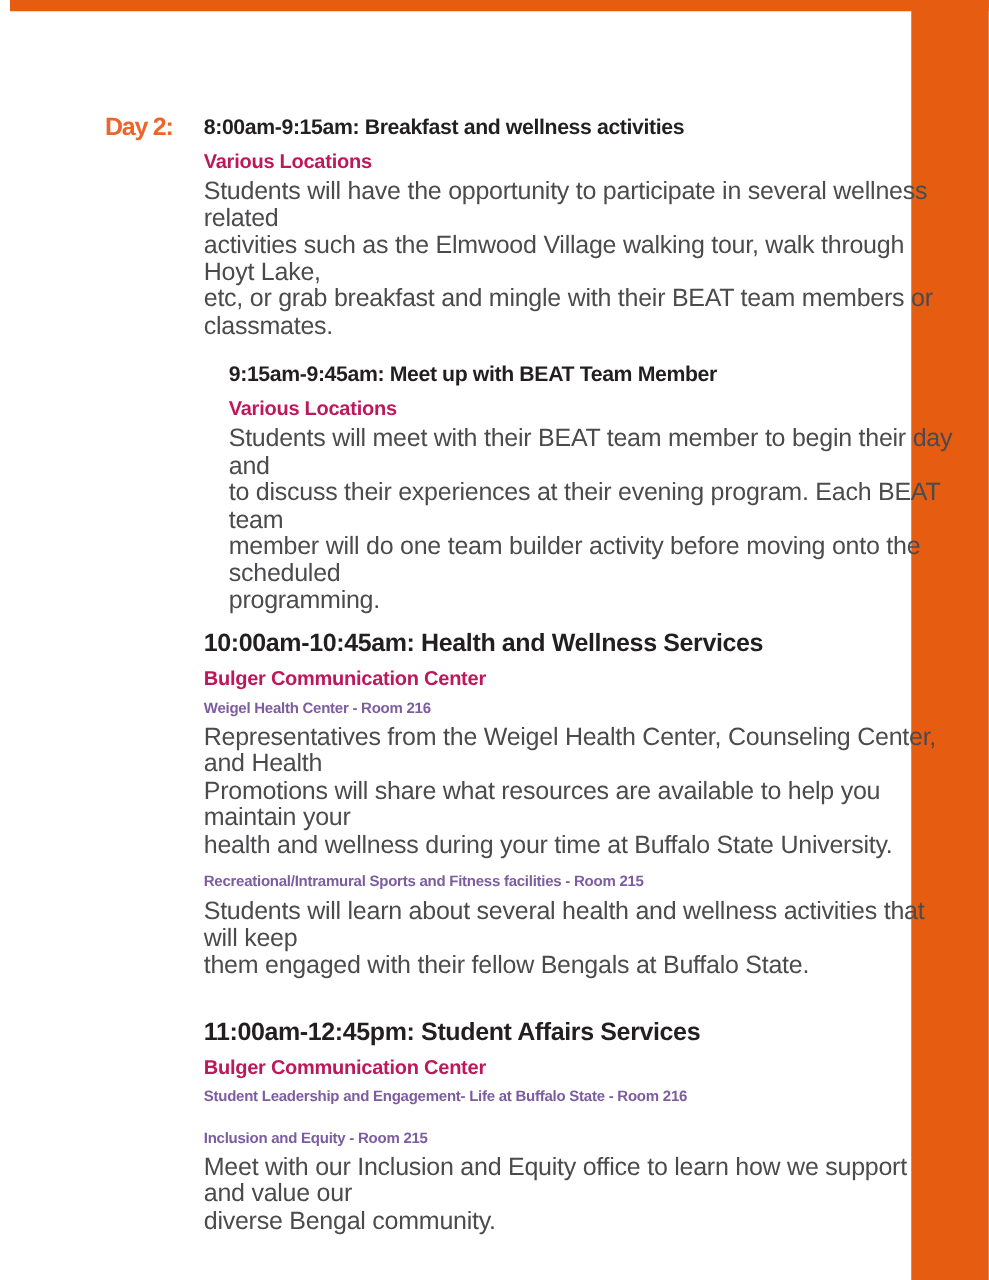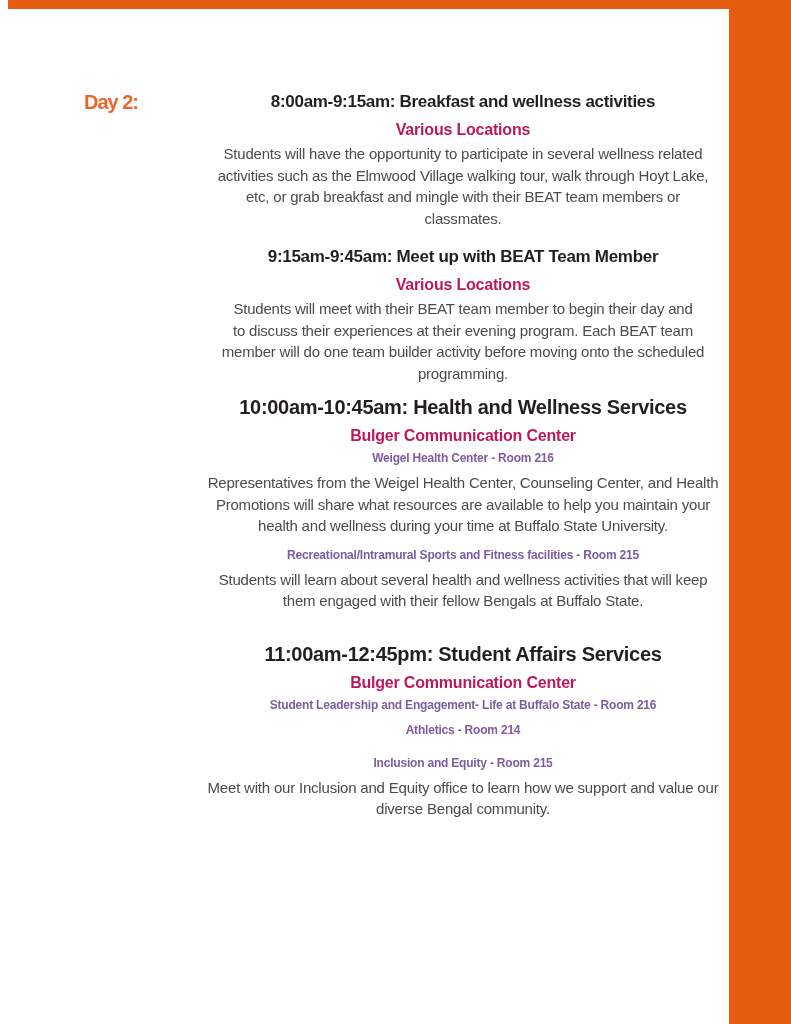--- a/index.html
+++ b/index.html
@@ -15,24 +15,24 @@
   .side-bar {
     position:absolute; left:729px; top:0; width:62px; height:1024px;
     background:#E65C11;
   }
   .day-label {
     position:absolute; left:84px; top:86px;
     font-size:20px; font-weight:bold; letter-spacing:-1px;
     color:#ED6528; line-height:32px; white-space:nowrap;
   }
   .content {
-    position:absolute; left:163px; top:89px; width:600px;text-align:center;
+    position:absolute; left:163px; top:89px; width:600px;
   }
   .session { }
-  .session.s2 { margin-top:15px; }
+  .session.s2 { margin-top:15px;margin-left:20px; }
   .session.s3 { margin-top:9px; }
   .session.s4 { margin-top:28px; }
   .time-heading {
     font-weight:bold; color:#231F20; letter-spacing:-0.3px; white-space:pre-line;
   }
   .time-small { font-size:17px; line-height:26px; }
   .time-large { font-size:20px; line-height:28px; }
   .sub-label {
     font-size:16px; font-weight:bold; line-height:21px; margin-top:4px;
     letter-spacing:-0.2px; white-space:pre-line;
@@ -40,21 +40,21 @@
   .orange-label { color:#be185d; }
   .subsection-title {
     font-size:12px; font-weight:bold; line-height:21px; color:#7D5CA0;
     letter-spacing:-0.2px; white-space:pre-line;
   }
   .mt-first { margin-top:2px; }
   .mt-mid   { margin-top:8px; }
   .mt-small { margin-top:4px; }
   .mt-big   { margin-top:12px; }
   .body-text {
-    font-size:15px; line-height:21.5px; color:#4B4B4D; margin-top:3px;
+    font-size:20px; line-height:21.5px; color:#4B4B4D; margin-top:3px;
     letter-spacing:-0.2px; white-space:pre-line;
   }
 </style>
 </head>
 <body>
 
 <div class="top-bar"></div>
 <div class="side-bar"></div>
 
 <div class="day-label">Day 2:</div>
@@ -99,21 +99,20 @@
 
   <div class="session s4">
     <div class="time-heading time-large">11:00am-12:45pm: Student Affairs Services</div>
     <div class="sub-label orange-label">Bulger Communication Center</div>
 
     <div>
       <div class="subsection-title mt-first">Student Leadership and Engagement- Life at Buffalo State - Room 216</div>
     </div>
 
     <div>
-      <div class="subsection-title mt-small">Athletics - Room 214</div>
     </div>
 
     <div>
       <div class="subsection-title mt-big">Inclusion and Equity - Room 215</div>
       <div class="body-text">Meet with our Inclusion and Equity office to learn how we support and value our
 diverse Bengal community.</div>
     </div>
   </div>
 
 </div>

